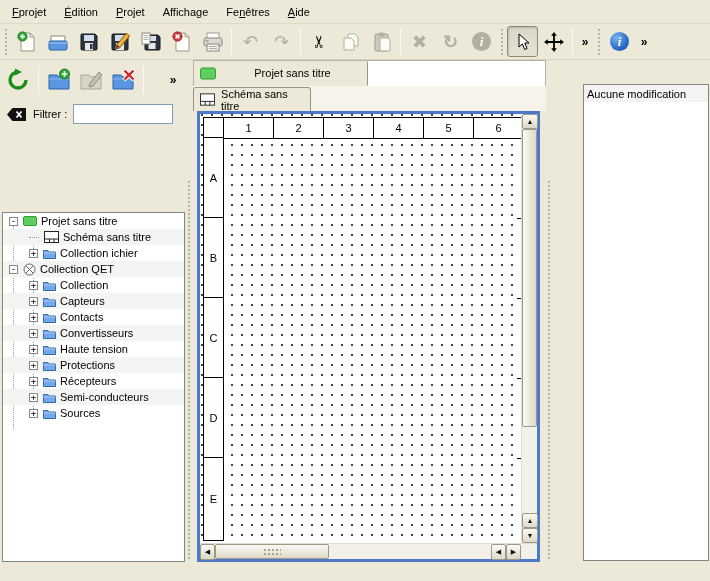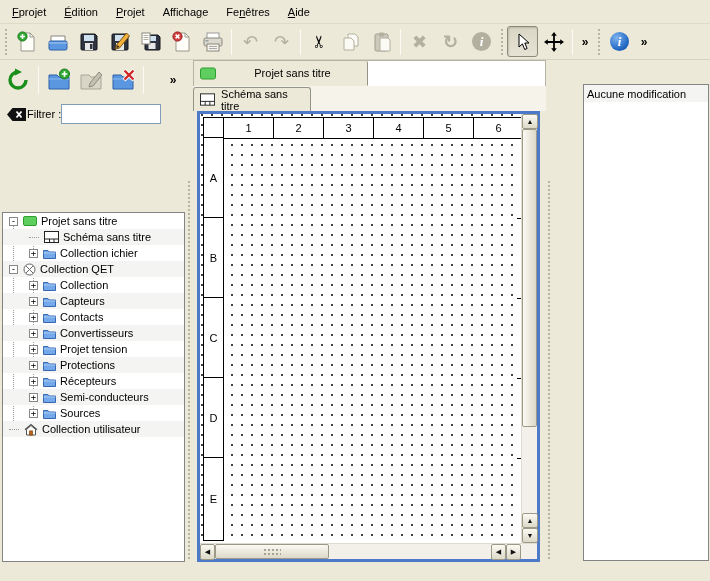--- a/index.html
+++ b/index.html
@@ -37,21 +37,21 @@
   
   .dock-title { height:22px; margin-top:2px; display:flex; align-items:center; padding:0 3px; }
   .dock-title .tex { flex:1; height:7px; margin:0 5px; background-image: radial-gradient(#bdb9a7 1px, rgba(0,0,0,0) 1.3px), radial-gradient(#fff 1px, rgba(0,0,0,0) 1.3px); background-size:5px 5px, 5px 5px; background-position:0 0, 1px 1px; }
   .dock-title .ttl { white-space:pre; }
   .dock-btn { width:15px; height:14px; border:1px solid #55524a; border-radius:2px; background:#ece9d8; display:flex; align-items:center; justify-content:center; margin-left:2px; }
 
   
   .el-toolbar { height:40px; display:flex; align-items:center; padding:0 2px; }
   .el-btn { width:32px; height:32px; display:flex; align-items:center; justify-content:center; }
   .el-sep { width:1px; height:28px; background:#b9b5a3; border-right:1px solid #fbfaf4; margin:0 4px; }
-  .filter-row { height:28px; display:flex; align-items:center; padding:0 6px; }
+  .filter-row { height:28px; display:flex; align-items:center; padding:0 6px; gap:6px; }
   .filter-input { width:100px; height:20px; border:1px solid #7f9db9; background:#fff; font-family:inherit; font-size:11px; padding:0 2px; }
   .tree-wrap { position:absolute; top:152px; bottom:19px; left:2px; right:1px; border:1px solid #848484; background:#fff; overflow:hidden; }
   .tree { position:relative; }
   .tree-row { height:16px; display:flex; align-items:center; position:relative; }
   .tree-row.alt { background:#f4f4f2; }
   .tree-row .lbl { margin-left:4px; white-space:pre; }
   .expander { width:9px; height:9px; border:1px solid #888; background:#fff; font-size:9px; line-height:7px; text-align:center; flex:none; font-family:"DejaVu Sans Mono",monospace; }
   .t-ic { flex:none; margin-left:5px; }
   .guide-v { position:absolute; width:0; border-left:1px dotted #9a9a9a; }
   .stub { width:10px; border-top:1px dotted #9a9a9a; flex:none; }
@@ -345,21 +345,21 @@
             <path d="M.5 5h12" stroke="#a9cbf2"></path>
           </svg>
         <span class="lbl">Convertisseurs</span>
       </div>
       <div class="tree-row" style="padding-left:26px">
         <span class="expander">+</span>
         <svg class="t-ic" width="13" height="11" viewBox="0 0 13 11">
             <path d="M0.5 2.5H5l1.5 1.5h6v6.5H.5z" fill="#74a8ea" stroke="#3668b0"></path>
             <path d="M.5 5h12" stroke="#a9cbf2"></path>
           </svg>
-        <span class="lbl">Projet tension</span>
+        <span class="lbl">Haute tension</span>
       </div>
       <div class="tree-row alt" style="padding-left:26px">
         <span class="expander">+</span>
         <svg class="t-ic" width="13" height="11" viewBox="0 0 13 11">
             <path d="M0.5 2.5H5l1.5 1.5h6v6.5H.5z" fill="#74a8ea" stroke="#3668b0"></path>
             <path d="M.5 5h12" stroke="#a9cbf2"></path>
           </svg>
         <span class="lbl">Protections</span>
       </div>
       <div class="tree-row" style="padding-left:26px">
@@ -378,29 +378,20 @@
           </svg>
         <span class="lbl">Semi-conducteurs</span>
       </div>
       <div class="tree-row" style="padding-left:26px">
         <span class="expander">+</span>
         <svg class="t-ic" width="13" height="11" viewBox="0 0 13 11">
             <path d="M0.5 2.5H5l1.5 1.5h6v6.5H.5z" fill="#74a8ea" stroke="#3668b0"></path>
             <path d="M.5 5h12" stroke="#a9cbf2"></path>
           </svg>
         <span class="lbl">Sources</span>
-      </div>
-      <div class="tree-row alt" style="padding-left:6px">
-        <span class="stub"></span>
-        <svg class="t-ic" width="14" height="13" viewBox="0 0 14 13">
-            <path d="M2.5 6.5L7 2.5l4.5 4V12h-9z" fill="#fdfdfb" stroke="#555"></path>
-            <path d="M1 6.8L7 1.5l6 5.3" fill="none" stroke="#555" stroke-width="1.3"></path>
-            <rect x="5.7" y="8" width="2.6" height="4" fill="#c96a1e" stroke="#8a4a12"></rect>
-          </svg>
-        <span class="lbl">Collection utilisateur</span>
       </div>
     </div>
   </div>
 </div>
 
 <div class="splitter-l">
     <div class="tex dots-tex"></div>
   </div>
 
 <div class="center-col">

